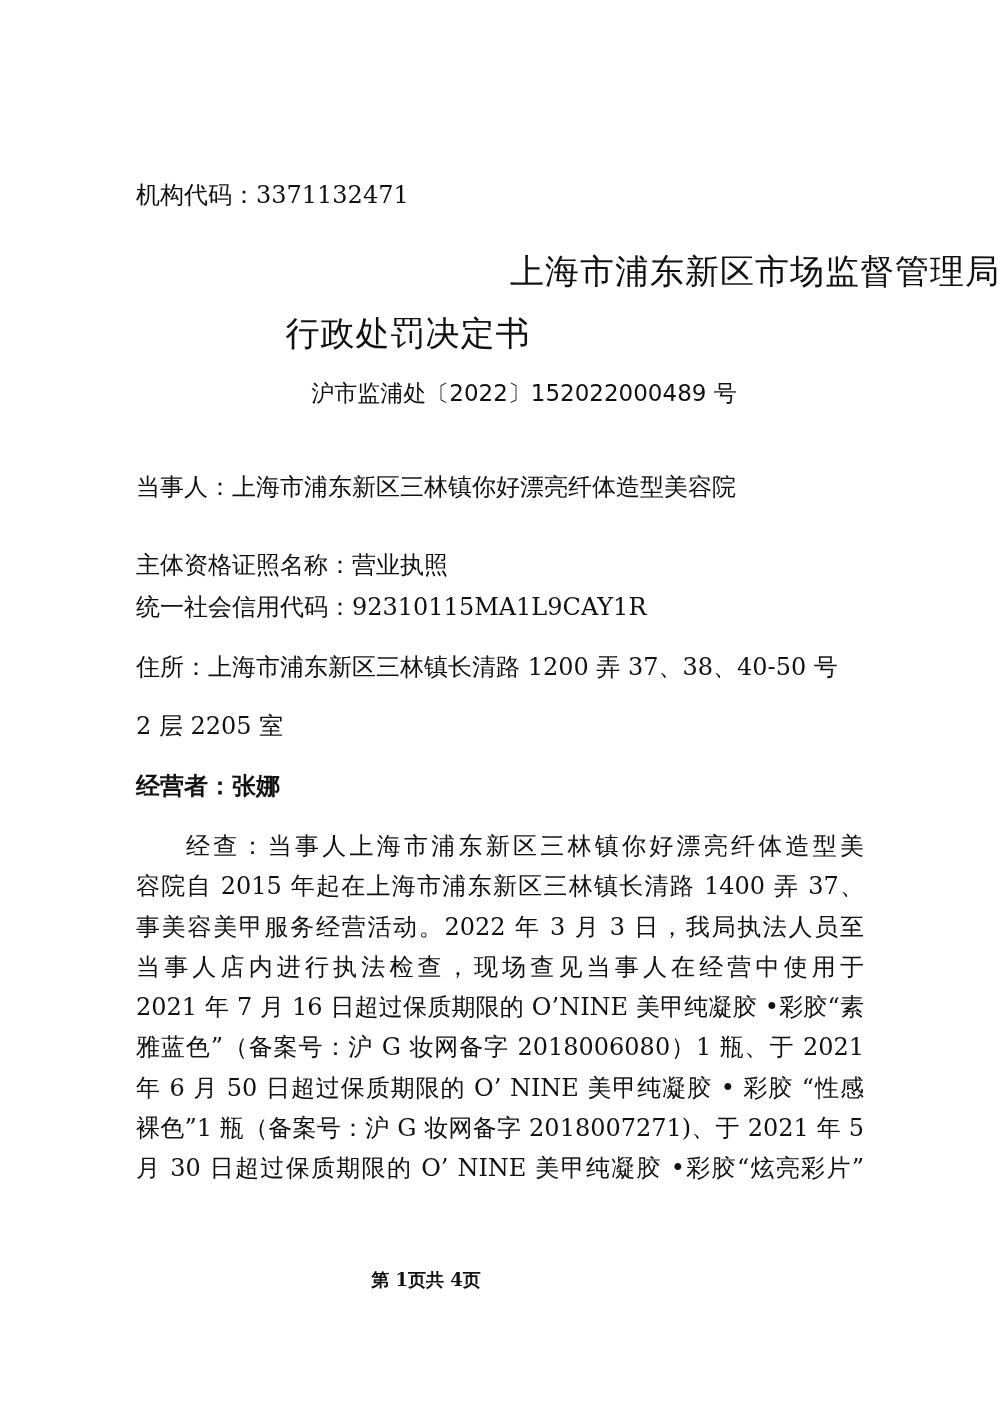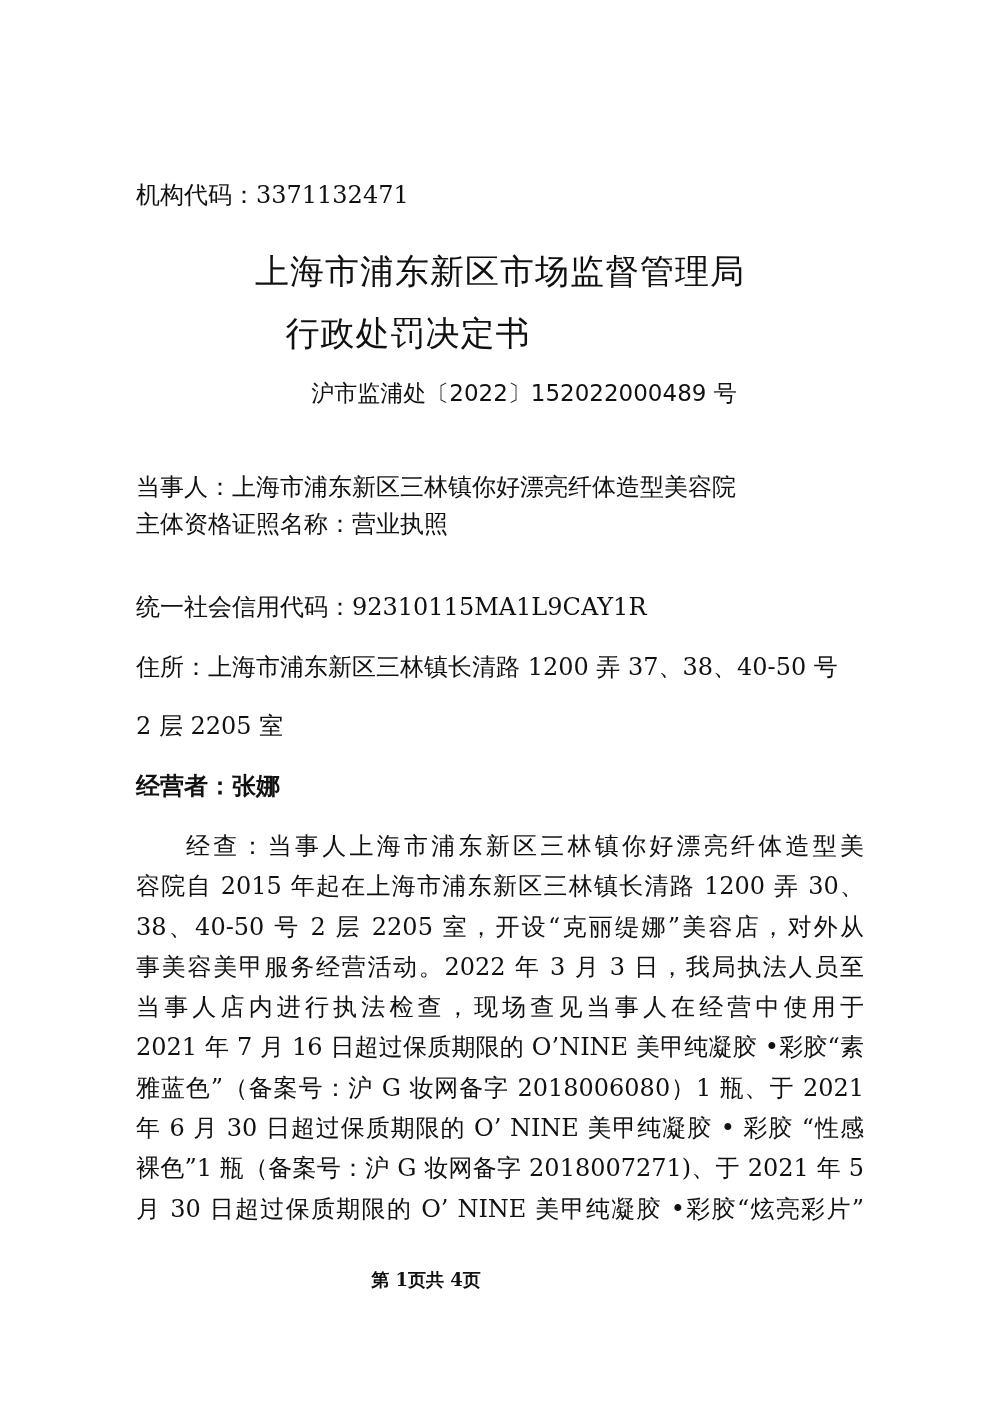--- a/index.html
+++ b/index.html
@@ -4,21 +4,21 @@
 <style>
   html, body { margin: 0; padding: 0; background: #ffffff; }
   body {
     width: 1000px; height: 1414px; position: relative; overflow: hidden;
     color: #111111;
     font-family: "DejaVu Serif", "Liberation Serif", serif;
   }
   .line { position: absolute; white-space: nowrap; font-size: 24px; line-height: 30px; }
   .org-code { left: 136px; top: 180px; }
   .title1 {
-    position: absolute; left: 0; width: 1000px; top: 250px; text-align: center;
+    position: absolute; left: 0; width: 1000px; top: 250px; text-align: right;
     font-family: "DejaVu Sans", "Liberation Sans", sans-serif; font-size: 34px; line-height: 42px;
     letter-spacing: 1px;
   }
   .title2 {
     position: absolute; left: 0; width: 816px; top: 312px; text-align: center;
     font-family: "DejaVu Sans", "Liberation Sans", sans-serif; font-size: 34px; line-height: 42px;
     letter-spacing: 1px;
   }
   .doc-number {
     position: absolute; left: 0; width: 1000px; top: 378px; text-align: center;
@@ -43,40 +43,39 @@
   <span>机构代码：</span><span>3371132471</span>
 </div>
 
 <div class="title1">上海市浦东新区市场监督管理局</div>
 <div class="title2">行政处罚决定书</div>
 <div class="doc-number">沪市监浦处〔2022〕152022000489 号</div>
 
 <div class="line field" style="top:472px;">
   <span>当事人：</span><span>上海市浦东新区三林镇你好漂亮纤体造型美容院</span>
 </div>
-<div class="line field" style="top:509px;">
+<div class="line field" style="top:550px;">
   <span>主体资格证照名称：</span><span>营业执照</span>
 </div>
 <div class="line field" style="top:592px;">
   <span>统一社会信用代码：</span><span>92310115MA1L9CAY1R</span>
 </div>
 <div class="line field" style="top:652px;">
   <span>住所：</span><span>上海市浦东新区三林镇长清路 1200 弄 37、38、40-50 号</span>
 </div>
 <div class="line field" style="top:711px;">2 层 2205 室</div>
 <div class="line field" style="top:771px;font-weight:bold;">
   <span>经营者：</span><span>张娜</span>
 </div>
 
 <div class="body-para">
   <span class="pline first">经查：当事人上海市浦东新区三林镇你好漂亮纤体造型美</span>
-  <span class="pline">容院自 2015 年起在上海市浦东新区三林镇长清路 1200 弄 30、</span>
-  <span class="pline">38、40-50 号 2 层 2205 室，开设“克丽缇娜”美容店，对外从</span>
+  <span class="pline">容院自 2015 年起在上海市浦东新区三林镇长清路 1400 弄 37、</span>
   <span class="pline">事美容美甲服务经营活动。2022 年 3 月 3 日，我局执法人员至</span>
   <span class="pline">当事人店内进行执法检查，现场查见当事人在经营中使用于</span>
   <span class="pline">2021 年 7 月 16 日超过保质期限的 O’NINE 美甲纯凝胶 •彩胶“素</span>
   <span class="pline">雅蓝色”（备案号：沪 G 妆网备字 2018006080）1 瓶、于 2021</span>
-  <span class="pline">年 6 月 30 日超过保质期限的 O’ NINE 美甲纯凝胶 • 彩胶 “性感</span>
+  <span class="pline">年 6 月 50 日超过保质期限的 O’ NINE 美甲纯凝胶 • 彩胶 “性感</span>
   <span class="pline">裸色”1 瓶（备案号：沪 G 妆网备字 2018007271)、于 2021 年 5</span>
   <span class="pline">月 30 日超过保质期限的 O’ NINE 美甲纯凝胶 •彩胶“炫亮彩片”</span>
 </div>
 
 <div class="footer">第 1页共 4页</div>
 
 </body></html>

